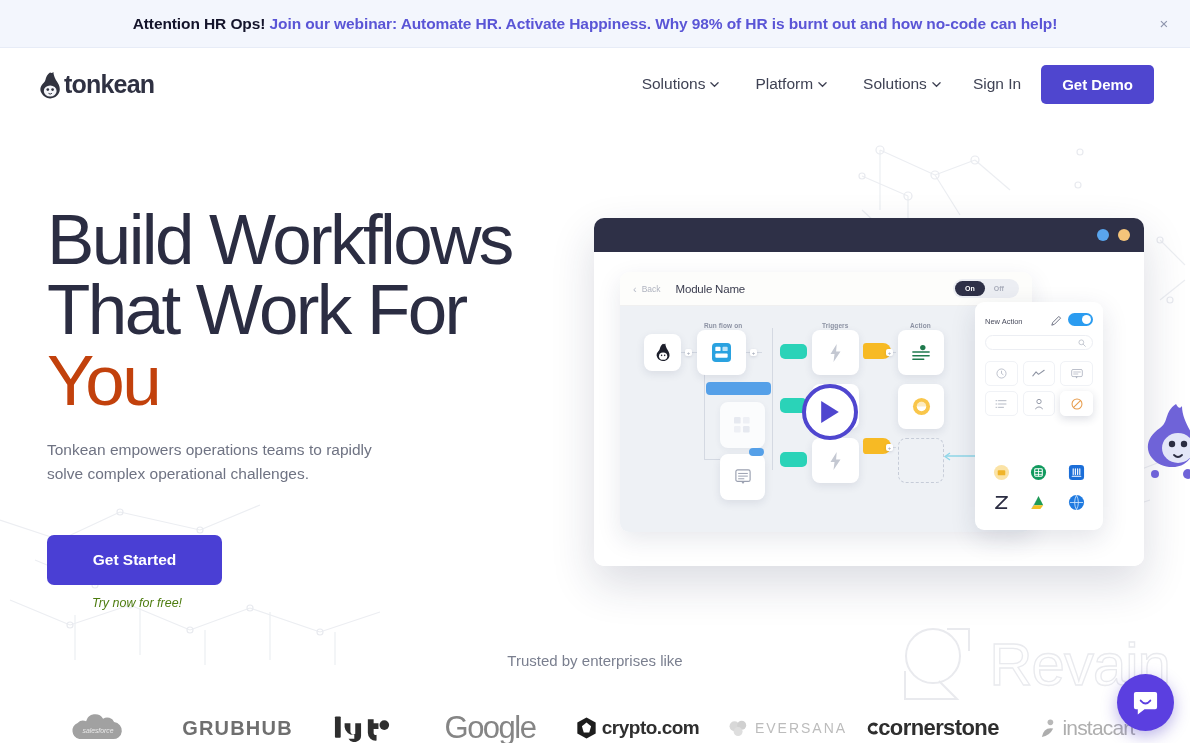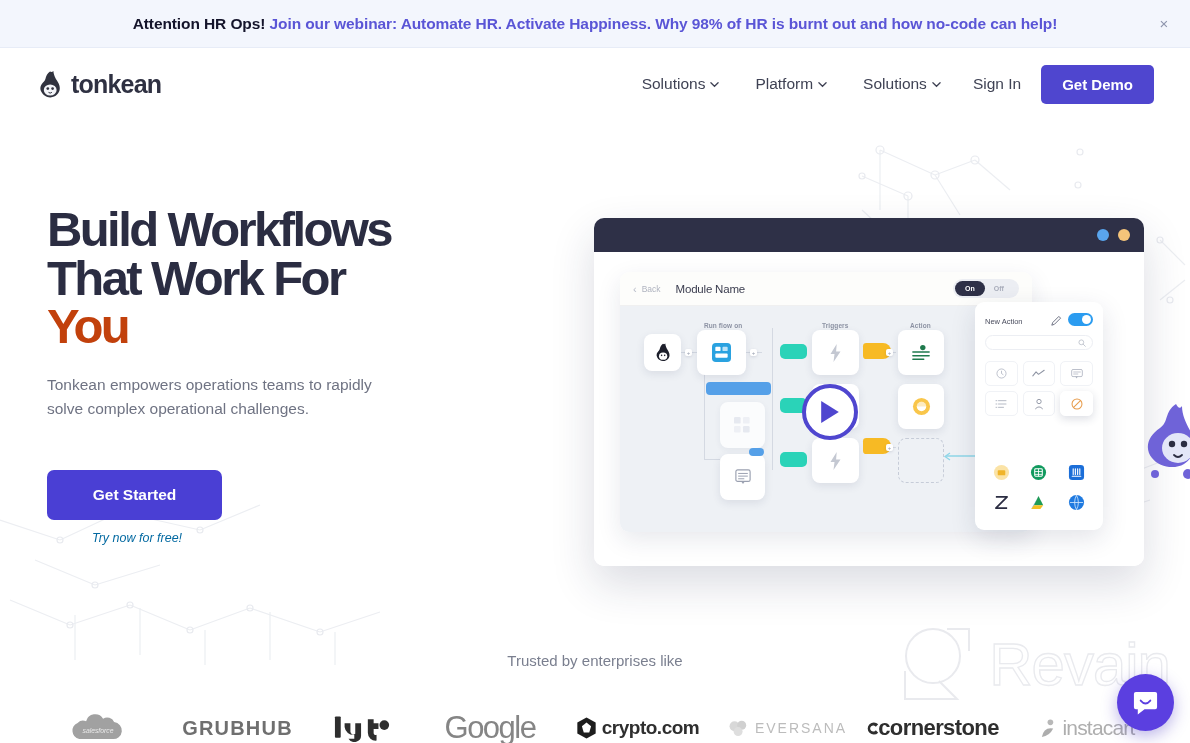--- a/index.html
+++ b/index.html
@@ -29,56 +29,56 @@
   }
 
   
   .bg-net{ position:absolute; inset:0; z-index:0; pointer-events:none; }
 
   
   .header{
     position:absolute; top:48px; left:0; width:1190px; height:72px;
     display:flex; align-items:center; z-index:30;
   }
-  .logo{ display:flex; align-items:center; gap:9px; margin-left:38px; cursor:pointer;}
+  .logo{ display:flex; align-items:flex-end; gap:2px; margin-left:38px; cursor:pointer;}
   .logo-text{ font-size:25px; font-weight:bold; color:#2f3142; letter-spacing:-0.8px; }
   .nav{ margin-left:auto; margin-right:36px; display:flex; align-items:center; gap:0px; }
   .nav-item{
     display:flex; align-items:center; gap:5px;
     font-size:15.5px; color:#3f4254; padding:8px 18px; cursor:pointer;
   }
   .caret{ width:9px; height:9px; display:inline-block; }
   .signin{ font-size:15.5px; color:#3f4254; padding:8px 20px 8px 14px; cursor:pointer; }
   .btn-demo{
     background:#4f46cf; color:#fff; font-size:15px; font-weight:600;
     padding:11px 21px; border-radius:5px; border:none; cursor:pointer;
     font-family:"Liberation Sans",sans-serif;
   }
 
   
   .hero-left{ position:absolute; left:47px; top:205px; width:530px; z-index:10; }
   .h1{
-    font-size:49px; line-height:0.99; font-weight:bold;
+    font-size:71px; line-height:0.99; font-weight:normal;
     letter-spacing:-2.6px; color:#2b2d42;
   }
   .h1 .accent{ color:#c2410c; }
   .hero-sub{
     margin-top:22px; font-size:15.5px; line-height:1.55; color:#6f7383;
     max-width:330px;
   }
   .btn-started{
     margin-top:49px; display:inline-block;
     background:#4a3fd4; color:#fff; font-size:15.5px; font-weight:bold;
     padding:16px 0; width:175px; text-align:center;
     border-radius:7px; border:none; cursor:pointer;
     font-family:"Liberation Sans",sans-serif;
   }
   .try-free{
     margin-top:11px; margin-left:45px;
-    font-size:12.5px; font-style:italic; color:#0369a1;
+    font-size:12.5px; font-style:italic; color:#4d7c0f;
   }
 
   
   .product-wrap{ position:absolute; left:594px; top:218px; width:550px; height:350px; z-index:12; }
   .browser{
     position:absolute; left:0; top:0; width:550px; height:348px;
     border-radius:10px; overflow:hidden;
     box-shadow:0 18px 44px rgba(30,35,75,0.16);
     background:#fff;
   }

